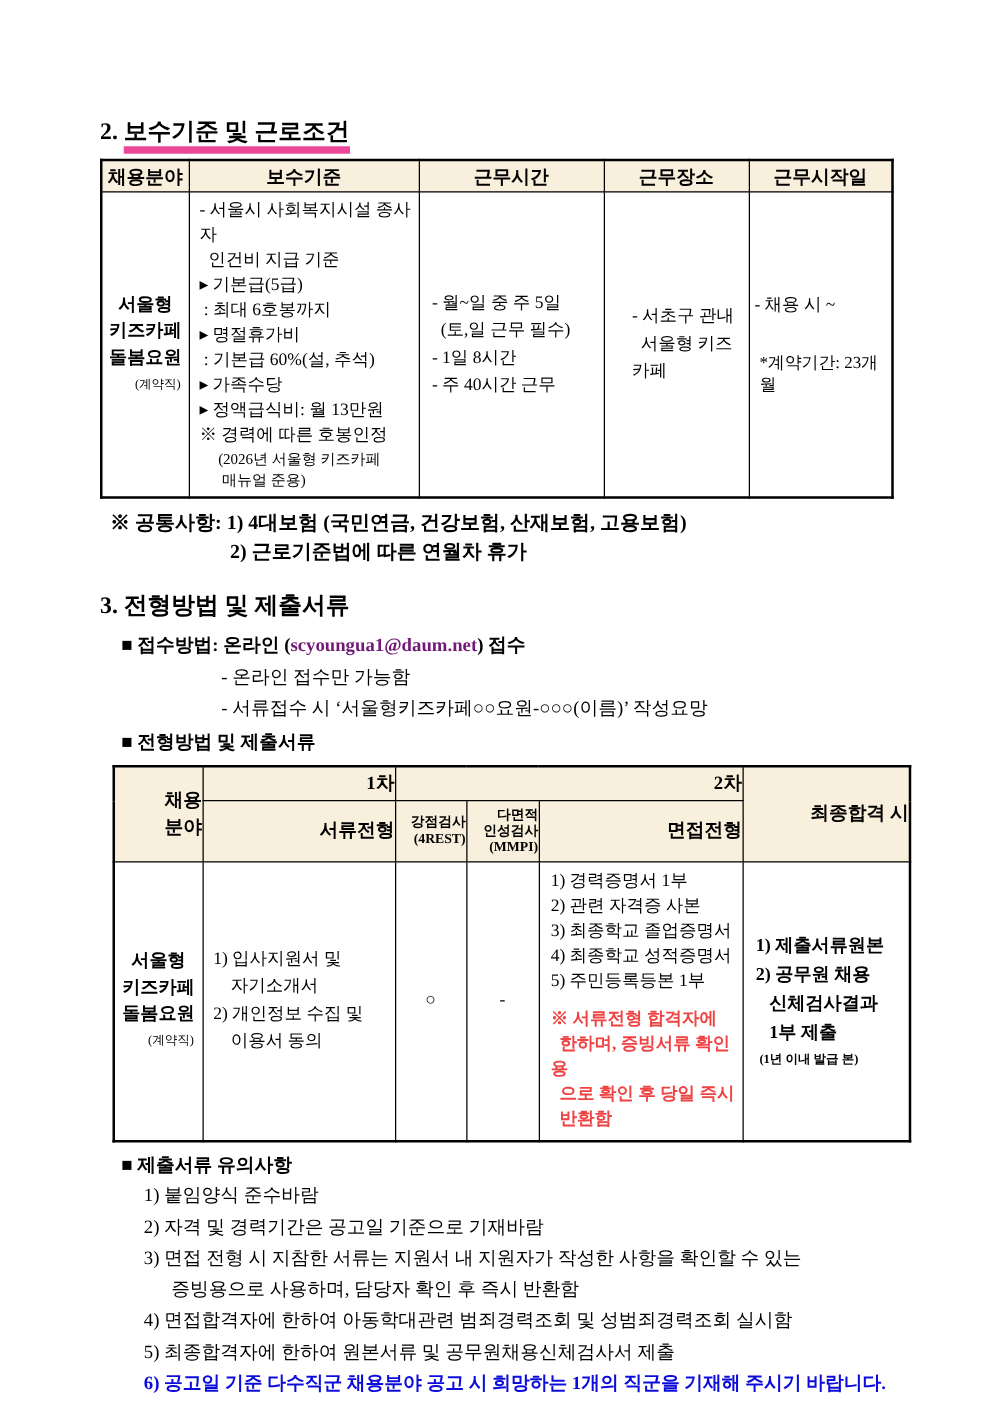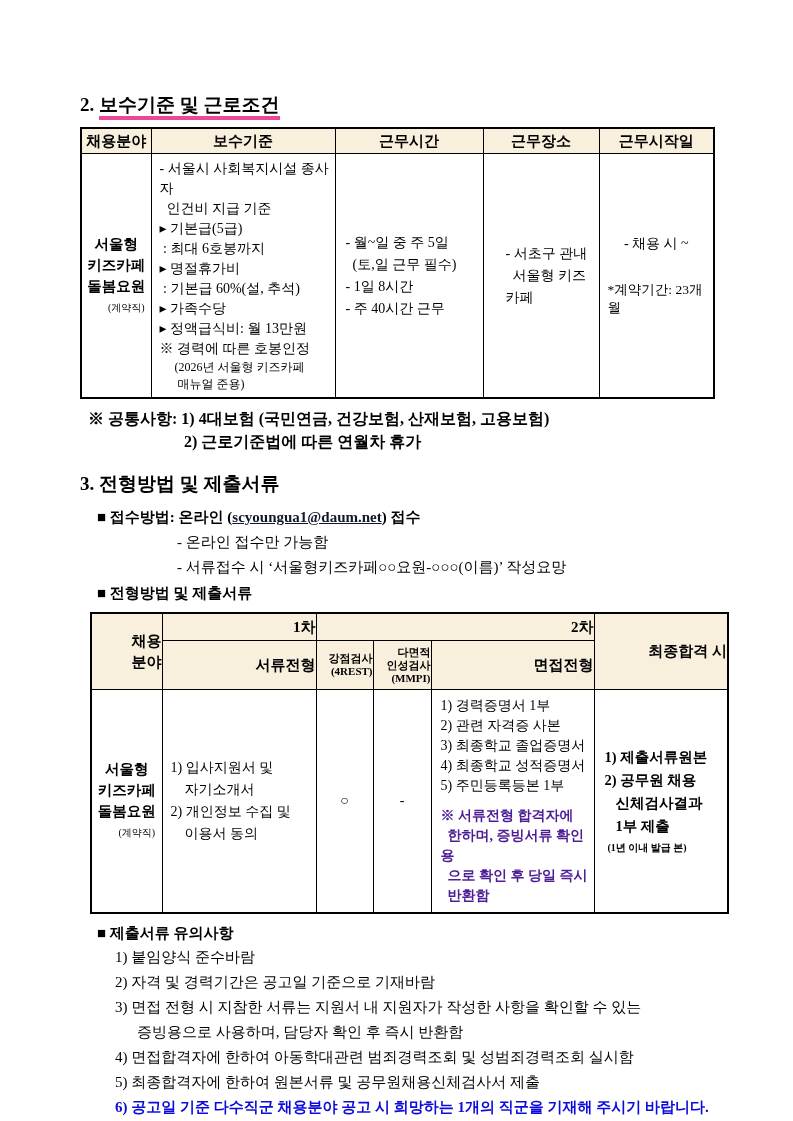--- a/index.html
+++ b/index.html
@@ -2,21 +2,21 @@
 <html><head>
 <meta charset="utf-8">
 <style>
   html,body{margin:0;padding:0;}
   body{
     width:793px;height:1121px;background:#ffffff;color:#000;
     font-family:"Liberation Serif","DejaVu Serif",serif;
     overflow:hidden;
   }
   .heading{font-size:19px;font-weight:bold;margin:0 0 0 80px;}
-  .heading .h-title.underlined{border-bottom:4px solid #ec4899;padding-bottom:1px;}
+  .heading .h-title.underlined{border-bottom:6px solid #ec4899;padding-bottom:1px;}
   #section2-heading{padding-top:92px;}
   #section3-heading{margin-top:18px;}
 
   table{border-collapse:collapse;table-layout:fixed;border:2px solid #000;}
   th,td{border:1px solid #000;padding:0;vertical-align:middle;}
   thead th,.th-bg{background:#f8efdc;font-weight:bold;font-size:15px;}
   .pre{white-space:pre-line;}
 
   
   #table1{margin:9px 0 0 80px;width:633px;}
@@ -24,48 +24,48 @@
   #table1 td{font-size:14px;}
   .cell-category{text-align:center;}
   .cat-main{font-weight:bold;font-size:14.5px;line-height:21px;}
   .cat-sub{font-size:10px;line-height:21px;margin-left:20px;}
   .cell-pay{padding:5px 2px 4px 8px;height:221px;}
   .pay-main{line-height:20px;}
   .pay-small{font-size:12px;line-height:17px;padding-left:15px;}
   .cell-hours{padding-left:10px;line-height:22px;}
   .cell-place{padding-left:22px;line-height:22px;}
   .cell-start{padding:0 4px;}
-  .start-first{text-align:center;margin-bottom:28px;}
+  .start-first{margin-bottom:28px;}
   .start-second{text-align:left;font-size:13.5px;padding-left:4px;}
 
   
   #common-notes{margin:8px 0 0 88px;font-size:16px;font-weight:bold;line-height:23px;}
   #common-notes .note-line2{margin-left:96px;}
 
   
   #reception{margin:8px 0 0 97px;font-size:15px;line-height:25px;}
   #reception .main-line{font-weight:bold;}
   #reception .sub-line{margin-left:80px;}
-  a.email-link{color:#0f172a;text-decoration:underline;cursor:pointer;}
+  a.email-link{color:#701a75;cursor:pointer;}
 
   #method-line{margin:4px 0 0 97px;font-size:15px;font-weight:bold;}
 
   
   #table2{margin:9px 0 0 90px;width:637px;}
   #table2 th{line-height:21px;text-align:right;}
   #table2 .hrow1 th{height:26px;}
   #table2 .hrow2 th{height:48px;}
   #table2 th.small-head{font-size:11px;line-height:13px;}
   #table2 td{font-size:14px;}
   #table2 .cell-body{height:202px;}
   .cell-docs{padding-left:8px;line-height:22px;}
   .cell-mark{text-align:center;font-size:15px;}
   .cell-interview{padding:6px 4px 6px 9px;}
   .interview-list{line-height:20px;}
-  .interview-note{color:#4c1d95;font-weight:bold;line-height:20px;margin-top:10px;}
+  .interview-note{color:#ef4444;font-weight:bold;line-height:20px;margin-top:10px;}
   .cell-final{padding-left:10px;font-weight:bold;}
   .final-main{line-height:23px;font-size:14.5px;}
   .final-small{font-size:10px;line-height:16px;padding-left:3px;margin-top:2px;}
 
   
   #notice{margin:7px 0 0 97px;font-size:15px;}
   #notice .notice-title{font-weight:bold;line-height:24px;}
   #notice .notice-items{margin-left:18px;width:660px;}
   .notice-item{line-height:25px;padding-left:22px;text-indent:-22px;white-space:pre-line;}
   .notice-item.blue{color:#0b0bdc;font-weight:bold;}

